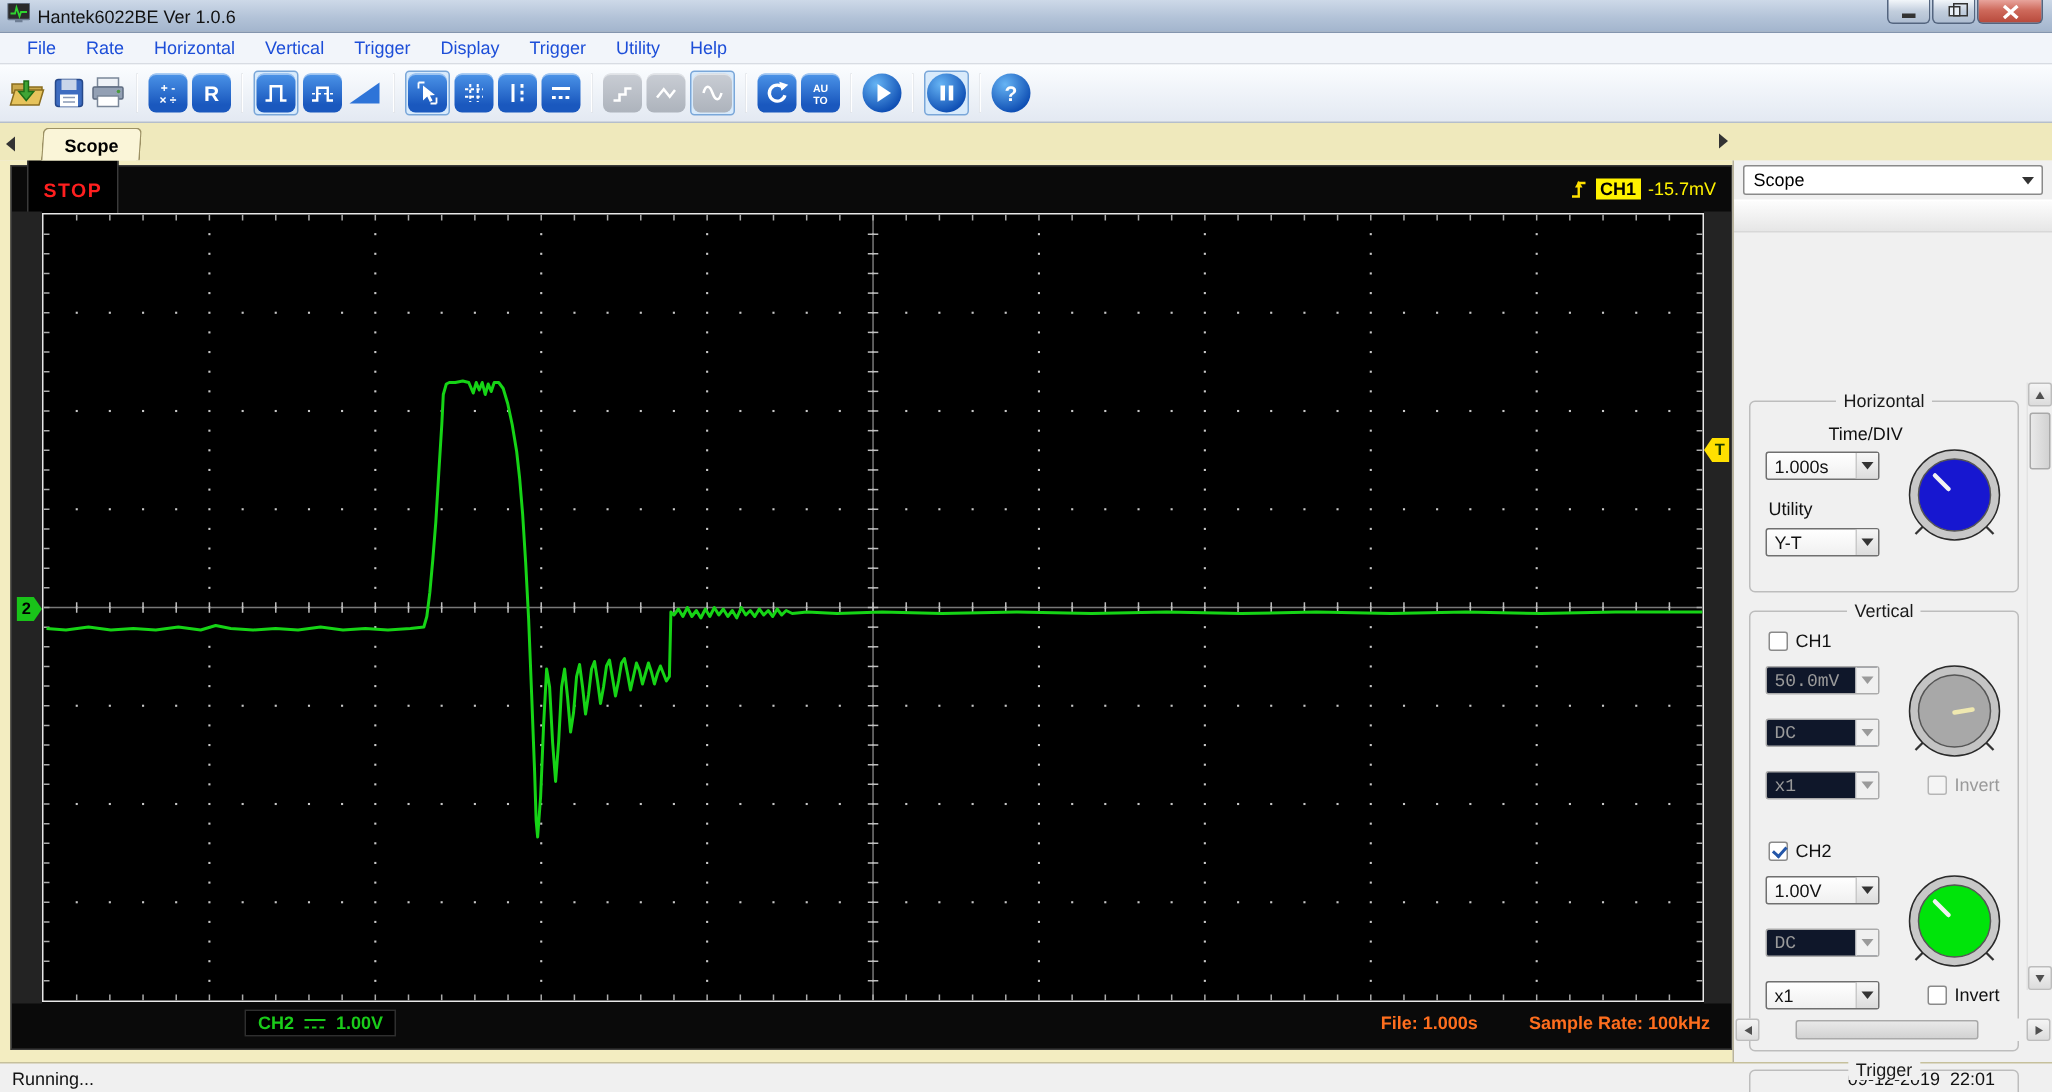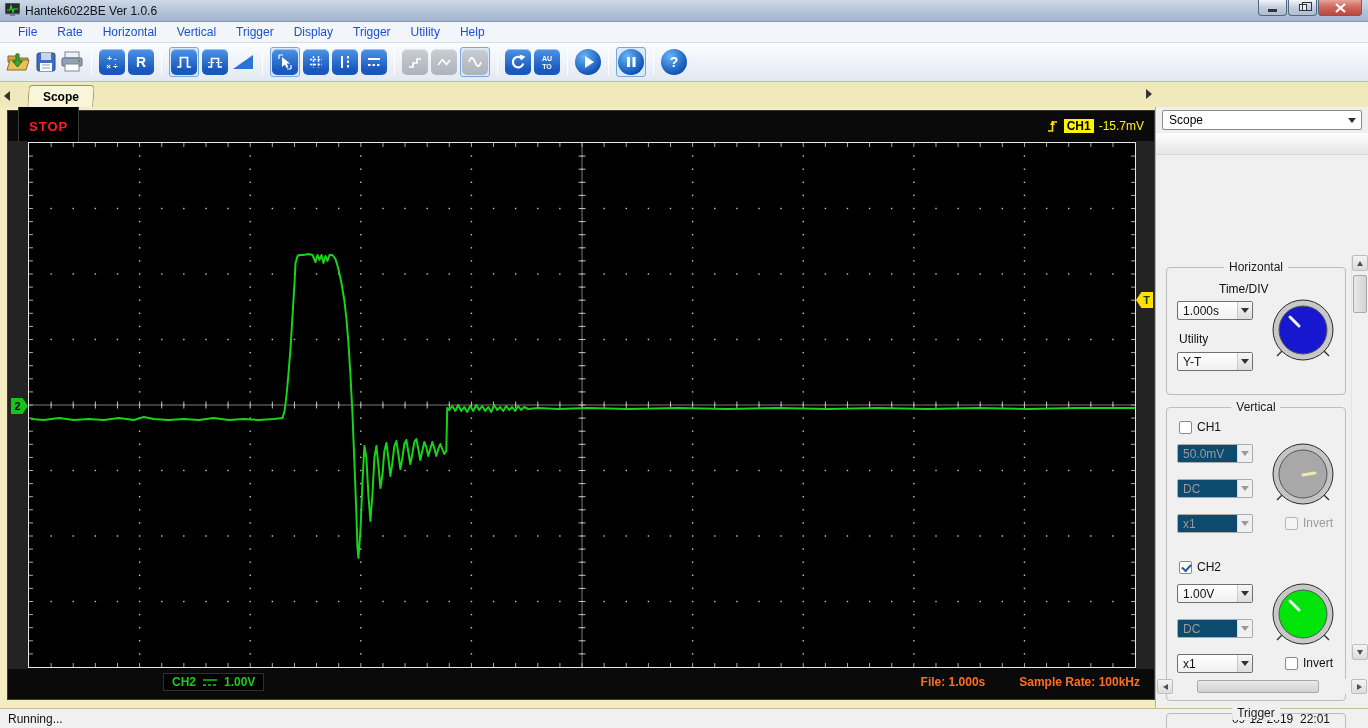--- a/index.html
+++ b/index.html
@@ -78,21 +78,21 @@
   .group { position:absolute; left:10px; right:22px; border:1px solid #BDBDBD; border-radius:4px; }
   .group-legend { position:absolute; top:-8px; left:50%; transform:translateX(-50%); background:#F0F0F0; padding:0 5px; font-size:12px; color:#1a1a1a; white-space:nowrap; }
   .g-h { top:12px; height:128px; }
   .g-v { top:152px; height:294px; }
   .g-t { top:458px; height:90px; }
 
   .flabel { position:absolute; font-size:12px; color:#111; }
   .combo { position:absolute; width:76px; height:19px; border:1px solid #707070; border-radius:2px; background:linear-gradient(180deg,#FFFFFF,#F0F0F0); font-size:12px; display:flex; align-items:center; }
   .combo .val { padding-left:5px; flex:1; color:#111; }
   .combo .cbtn { width:15px; height:100%; border-left:1px solid #C9C9C9; background:linear-gradient(180deg,#F7F7F7,#DCDCDC); display:flex; align-items:center; justify-content:center; }
-  .combo.dis { border-color:#ABABAB; background:#0c4a6e; }
+  .combo.dis { border-color:#ABABAB; background:#0f172a;font-family:Liberation Mono, monospace; }
   .combo.dis .val { color:#9A9A9A; }
   .combo.dis .cbtn { background:#F0F0F0; border-left-color:#DCDCDC; }
   .tri-down { width:0; height:0; border-left:4px solid transparent; border-right:4px solid transparent; border-top:5px solid #333; }
   .combo.dis .tri-down { border-top-color:#9A9A9A; }
 
   .checkrow { position:absolute; display:flex; align-items:center; gap:5px; font-size:12px; color:#111; }
   .checkrow.dis { color:#9A9A9A; }
   .cbox { width:13px; height:13px; background:#fff; border:1px solid #8A8A8A; border-radius:2px; position:relative; }
   .checkrow.dis .cbox { border-color:#B5B5B5; background:#F4F4F4; }
   .cbox.checked::after { content:""; position:absolute; left:2px; top:2px; width:7px; height:4px; border-left:2px solid #2456A8; border-bottom:2px solid #2456A8; transform:rotate(-48deg); }

